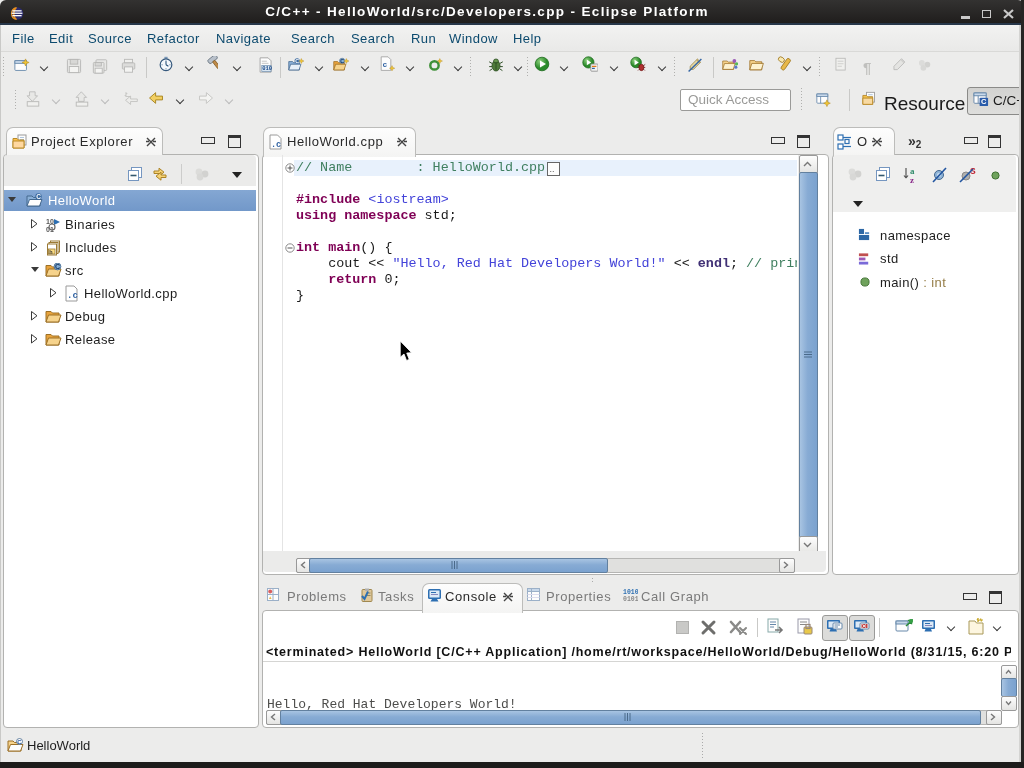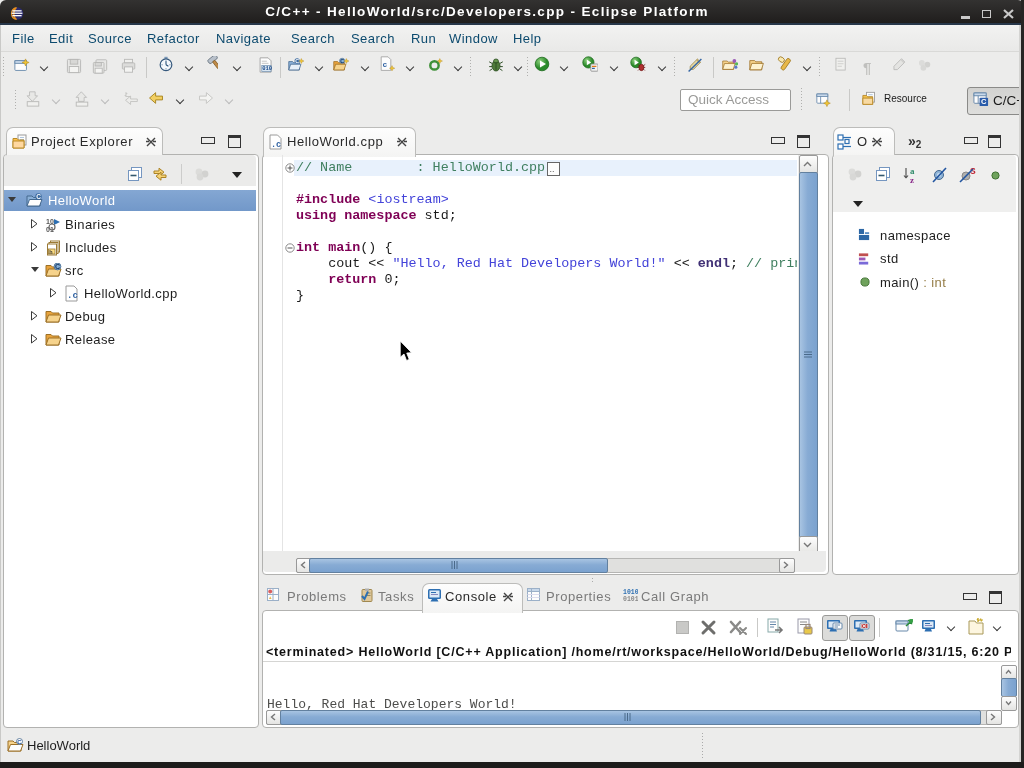--- a/index.html
+++ b/index.html
@@ -281,21 +281,21 @@
 </svg>
 <div class="tsep" style="left:837px;top:5px;height:22px"></div>
 
 <svg class="ticon" style="left:850px;top:7px" width="18" height="17" viewBox="0 0 18 17">
 <rect x="5" y="1" width="9" height="11" fill="#fdfdfd" stroke="#9a9a9a"></rect>
 <line x1="7" y1="3.5" x2="12" y2="3.5" stroke="#b0c6dd"></line>
       <line x1="7" y1="5.5" x2="12" y2="5.5" stroke="#b0c6dd"></line>
 <path d="M1 4.5 L5 4.5 L6.5 6 L12 6 L12 14.5 L1 14.5 Z" fill="#f2c24e" stroke="#b98a28"></path>
 <path d="M1 7.5 L12 7.5 L12 14.5 L1 14.5 Z" fill="#f8daa2" stroke="#b98a28"></path>
 </svg>
-<div class="abs" style="left:872px;top:9px;font-size:10px;color:#1a1a1a">Resource</div>
+<div class="abs" style="left:872px;top:9px;font-size:19px;color:#1a1a1a">Resource</div>
 
 <div class="abs" style="left:955px;top:3px;width:60px;height:26px;background:linear-gradient(#d2d2d0,#dededc);border:1px solid #8a8a88;border-radius:3px"></div>
 <svg class="ticon" style="left:961px;top:8px" width="17" height="17" viewBox="0 0 17 17">
 <rect x="1" y="1" width="13" height="11" rx="1" fill="#fdfdfd" stroke="#68a"></rect>
 <rect x="1" y="1" width="13" height="3" fill="#c8d8ea" stroke="#68a"></rect>
 <line x1="5.5" y1="4" x2="5.5" y2="12" stroke="#68a"></line>
 <rect x="7" y="6" width="9" height="9" fill="#2a5caa" rx="1"></rect>
 <text x="11.5" y="13.2" font-size="8" fill="#fff" text-anchor="middle" font-weight="bold">C</text>
 </svg>
 <div class="abs" style="left:981px;top:9px;font-size:13.5px;color:#1a1a1a">C/C++</div>

